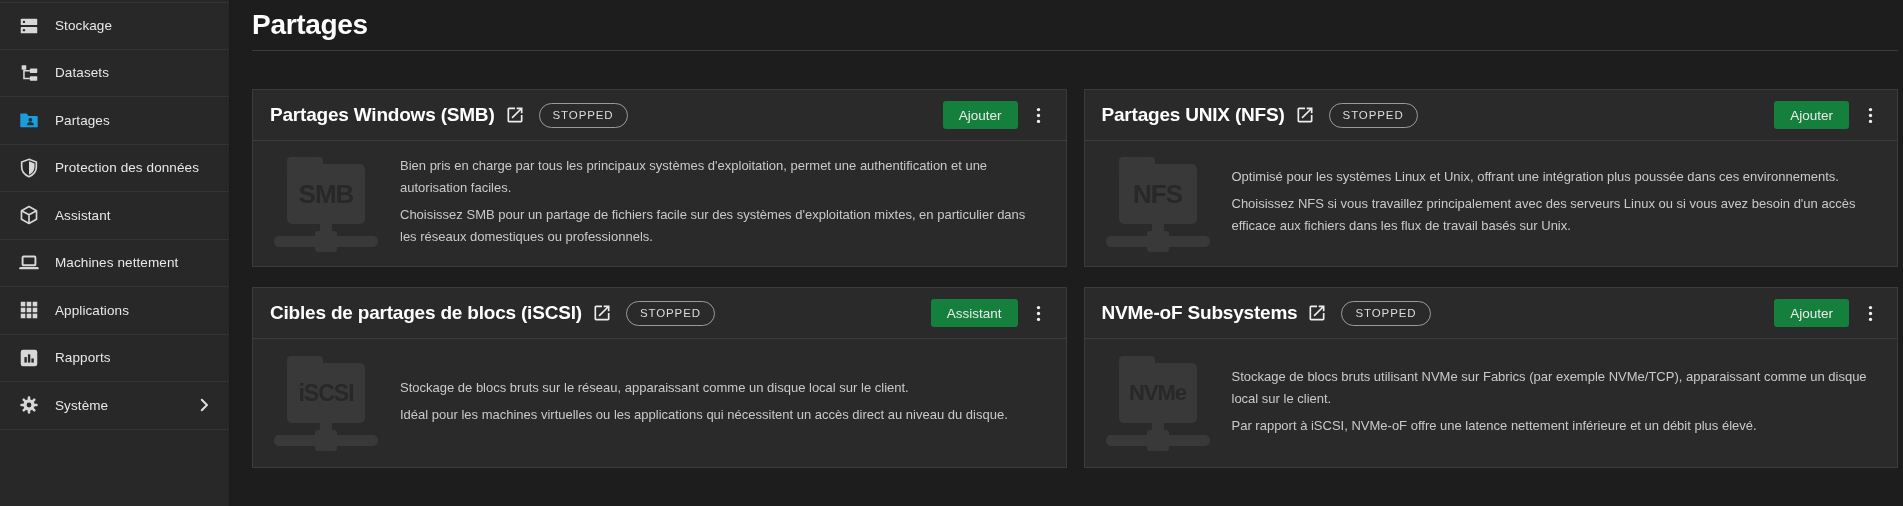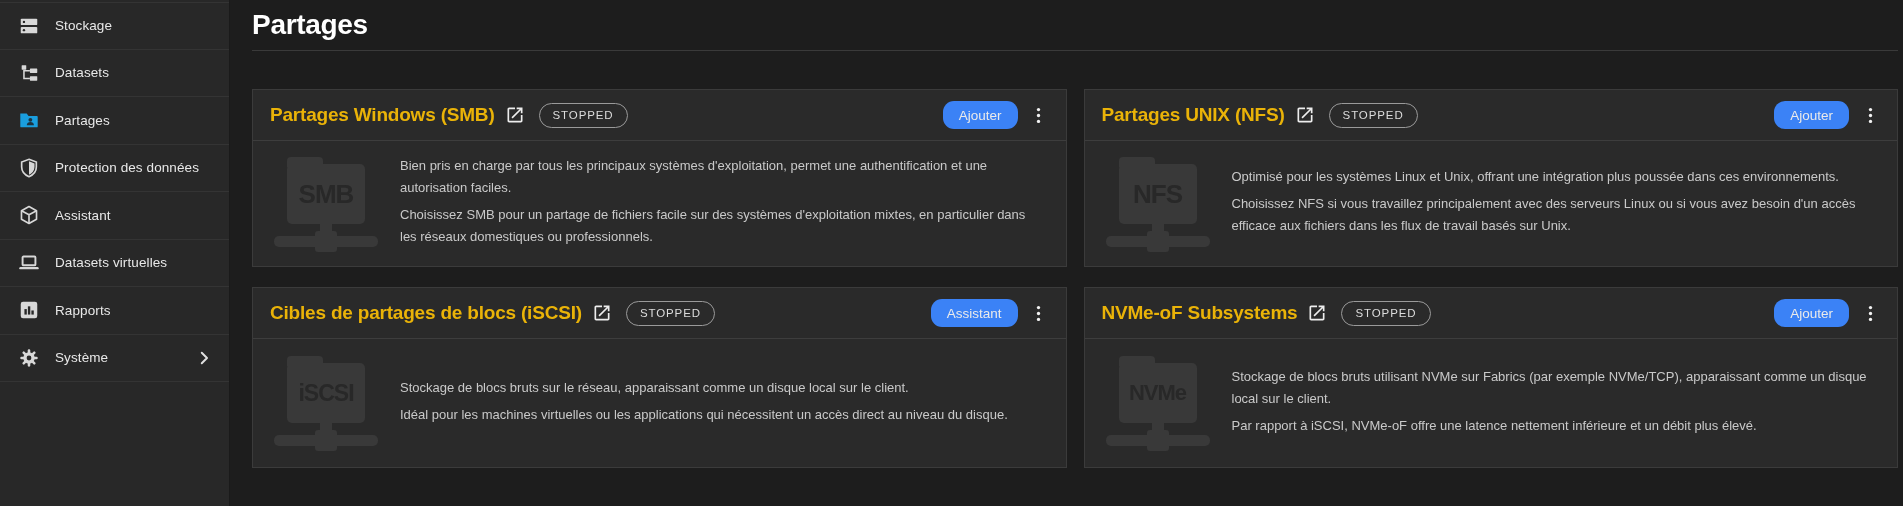--- a/index.html
+++ b/index.html
@@ -77,42 +77,42 @@
     display:flex; flex-direction:column;
   }
   .card-header {
     height:51px; flex:none;
     display:flex; align-items:center;
     padding:0 13px 0 17px;
     border-bottom:1px solid #3d3d3d;
   }
   .card-title {
     margin:0;
-    font-size:19px; font-weight:bold; color:#eab308;
+    font-size:19px; font-weight:bold; color:#ffffff;
     letter-spacing:-0.2px;
     white-space:nowrap;
   }
   .ext-link {
     margin-left:10px; width:20px; height:20px;
     display:inline-flex; cursor:pointer; flex:none;
   }
   .ext-link svg { width:20px; height:20px; }
   .badge {
     margin-left:14px;
     height:25px; padding:0 13px;
     display:inline-flex; align-items:center;
     border:1px solid #9a9a9a; border-radius:13px;
     font-size:11.5px; letter-spacing:0.9px; color:#dcdcdc;
     white-space:nowrap;
   }
   .spacer { flex:1; }
   .btn {
     height:28px; padding:0 16px;
-    background:#3b82f6; color:#eaeaea;
-    border:none; border-radius:11px;
+    background:#15803d; color:#eaeaea;
+    border:none; border-radius:3px;
     font-family:"Liberation Sans", sans-serif;
     font-size:13.5px; cursor:pointer;
     white-space:nowrap;
   }
   .kebab {
     margin-left:7px;
     width:28px; height:28px;
     background:transparent; border:none; cursor:pointer;
     display:inline-flex; align-items:center; justify-content:center;
     padding:0;
@@ -233,23 +233,39 @@
       <span class="side-label">Assistant</span>
     </div>
 
     <div class="side-item">
       <span class="side-icon">
         <svg viewBox="0 0 24 24" fill="none" stroke="#d8d8d8">
             <rect x="5" y="5" width="14" height="9.5" rx="1" stroke-width="2.1"></rect>
             <path d="M2.8 17.6 H21.2" stroke-width="2.7" stroke-linecap="round"></path>
           </svg>
       </span>
-      <span class="side-label">Datasets virtuelles</span>
-    </div>
-
+      <span class="side-label">Machines nettement</span>
+    </div>
+
+    <div class="side-item">
+      <span class="side-icon">
+        <svg viewBox="0 0 24 24" fill="#d8d8d8">
+            <rect x="3" y="3" width="5" height="5"></rect>
+            <rect x="9.5" y="3" width="5" height="5"></rect>
+            <rect x="16" y="3" width="5" height="5"></rect>
+            <rect x="3" y="9.5" width="5" height="5"></rect>
+            <rect x="9.5" y="9.5" width="5" height="5"></rect>
+            <rect x="16" y="9.5" width="5" height="5"></rect>
+            <rect x="3" y="16" width="5" height="5"></rect>
+            <rect x="9.5" y="16" width="5" height="5"></rect>
+            <rect x="16" y="16" width="5" height="5"></rect>
+          </svg>
+      </span>
+      <span class="side-label">Applications</span>
+    </div>
 
     <div class="side-item">
       <span class="side-icon">
         <svg viewBox="0 0 24 24">
             <rect x="3" y="3" width="18" height="18" rx="2.5" fill="#d8d8d8"></rect>
             <g fill="#282828">
               <rect x="7" y="11" width="2.6" height="6"></rect>
               <rect x="10.8" y="8" width="2.6" height="9"></rect>
               <rect x="14.6" y="12.5" width="2.6" height="4.5"></rect>
             </g>

